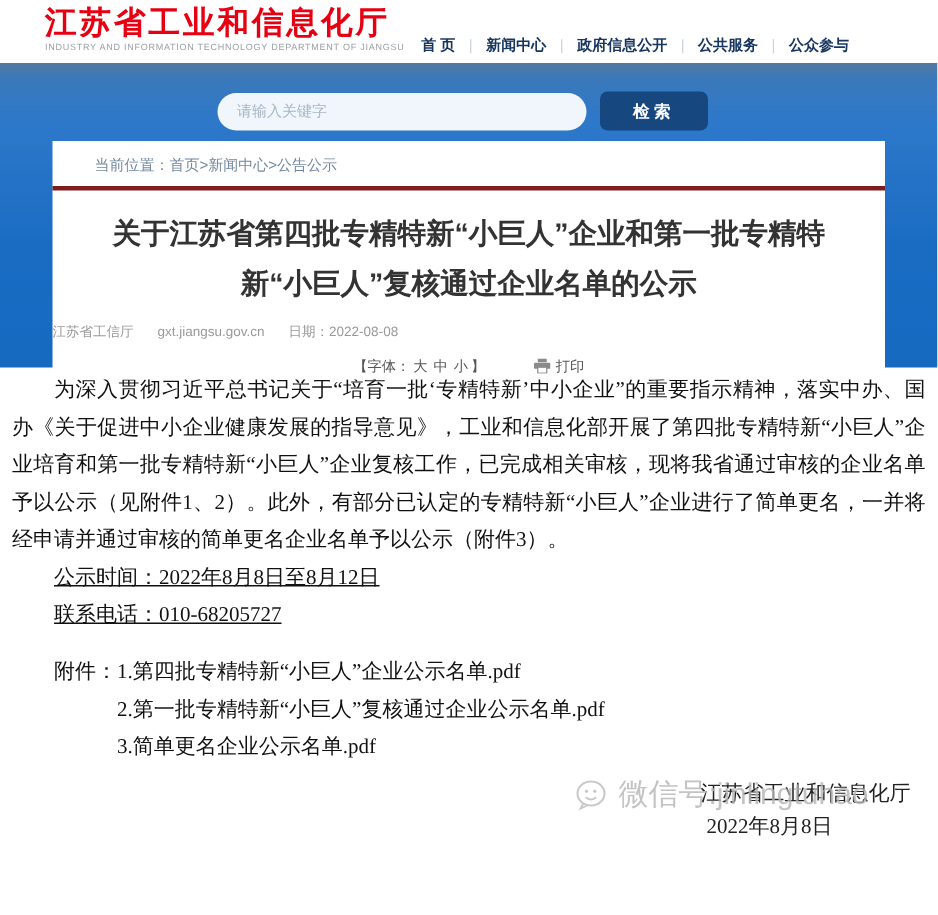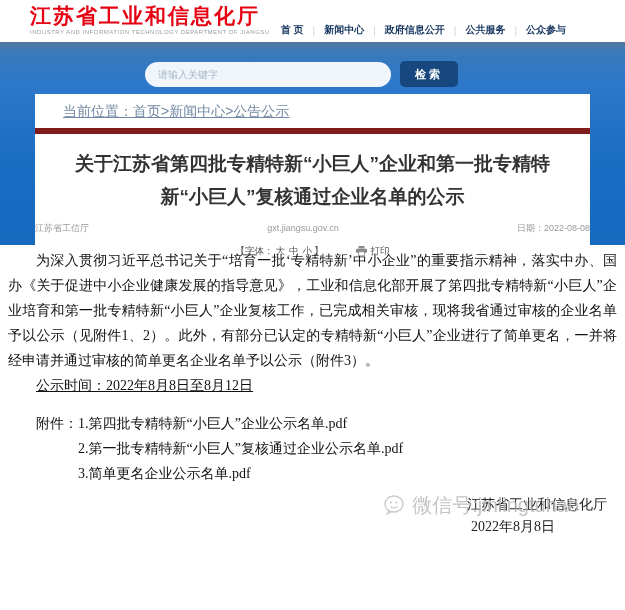--- a/index.html
+++ b/index.html
@@ -16,30 +16,30 @@
   .topnav .item { padding:0 9px; cursor:pointer; white-space:nowrap; }
   .topnav .sep { color:#c9d4e0; font-weight:normal; }
 
   
   .banner { position:relative; height:203px;
     background:linear-gradient(180deg,#54789e 0px,#3a79ba 10px,#2d78ca 40px,#1a6cc3 120px,#156ac0 100%); }
   .search-row { position:absolute; top:19px; left:145px; display:flex; align-items:center; }
   .search-input { width:246px; height:25px; border:none; border-radius:13px; background:#f0f6fc;
     padding:0 13px; font-size:10px; color:#333; outline:none; }
   .search-input::placeholder { color:#a9b6c6; }
-  .search-btn { margin-left:9px; width:58px; height:26px; border:none; border-radius:5px;
+  .search-btn { margin-left:9px; width:72px; height:26px; border:none; border-radius:5px;
     background:#17477f; color:#fff; font-size:11px; font-weight:bold; letter-spacing:3px; cursor:pointer; }
 
   
   .card { position:absolute; left:35px; right:35px; top:52px; bottom:-8px; background:#fff; }
-  .breadcrumb { font-size:14px; color:#7388a3; padding:9px 10px 7px 28px;
-    border-bottom:6px solid #7f1d1d; cursor:pointer;text-decoration:underline; }
+  .breadcrumb { font-size:10px; color:#7388a3; padding:9px 10px 7px 28px;
+    border-bottom:3px solid #7f1d1d; cursor:pointer; }
   .doc-title { font-size:19px; font-weight:bold; color:#333; text-align:center;
     line-height:1.75; padding:13px 26px 4px; }
-  .meta-row { display:flex; justify-content:space-between; align-items:center; gap:16px;
+  .meta-row { display:flex; justify-content:flex-start; align-items:center; gap:16px;
     font-size:9px; color:#999; margin-top:4px; }
   .tools-row { display:flex; justify-content:center; align-items:center; gap:32px;
     font-size:9.5px; color:#555; margin-top:10px; }
   .font-ctl span.sz { cursor:pointer; padding:0 2px; }
   .print-ctl { display:flex; align-items:center; gap:4px; cursor:pointer;font-family:Liberation Mono, monospace; }
 
   
   .article { padding:3px 8px 0; font-family:"Liberation Serif", serif; font-size:14px; color:#111; }
   .article p.body-p { text-indent:2em; line-height:25px; text-align:justify; }
   .info-line { text-indent:2em; line-height:25px;text-decoration:underline; }
@@ -102,20 +102,21 @@
         </svg>
         <span>打印</span>
       </span>
     </div>
   </div>
 </div>
 
 <div class="article">
   <p class="body-p">为深入贯彻习近平总书记关于“培育一批‘专精特新’中小企业”的重要指示精神，落实中办、国办《关于促进中小企业健康发展的指导意见》，工业和信息化部开展了第四批专精特新“小巨人”企业培育和第一批专精特新“小巨人”企业复核工作，已完成相关审核，现将我省通过审核的企业名单予以公示（见附件1、2）。此外，有部分已认定的专精特新“小巨人”企业进行了简单更名，一并将经申请并通过审核的简单更名企业名单予以公示（附件3）。</p>
   <div class="info-line">公示时间：2022年8月8日至8月12日</div>
+  <div class="info-line">联系电话：010-68205727</div>
 
   <div class="attachments">
     <div class="att-label">附件：</div>
     <div>
       <div class="att-item">1.第四批专精特新“小巨人”企业公示名单.pdf</div>
       <div class="att-item">2.第一批专精特新“小巨人”复核通过企业公示名单.pdf</div>
       <div class="att-item">3.简单更名企业公示名单.pdf</div>
     </div>
   </div>
 

